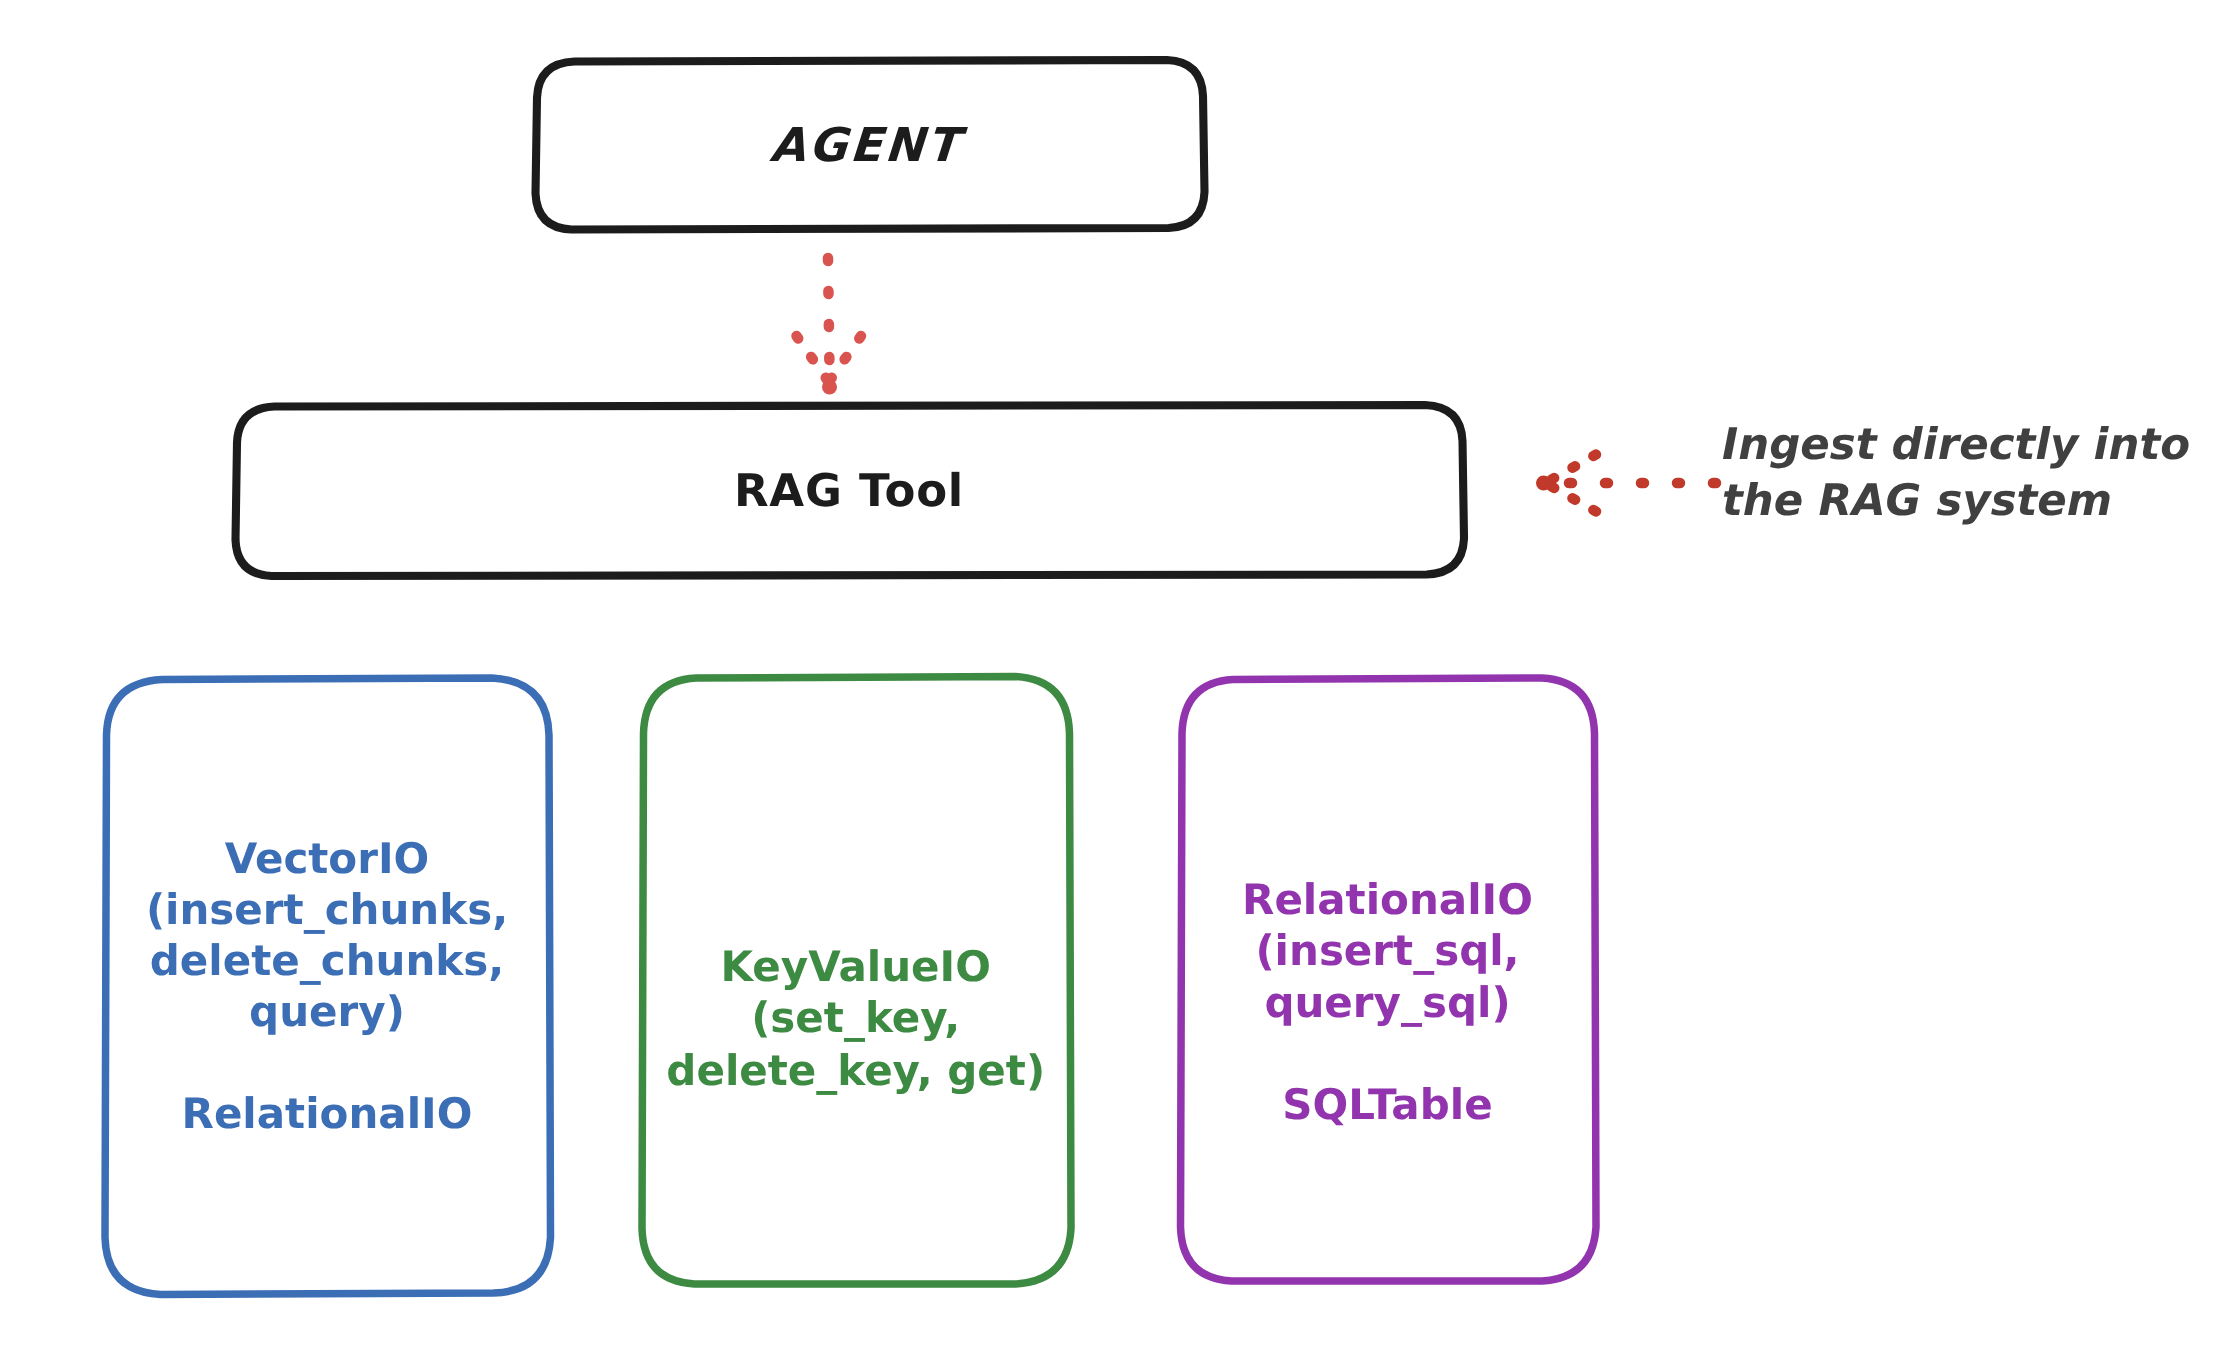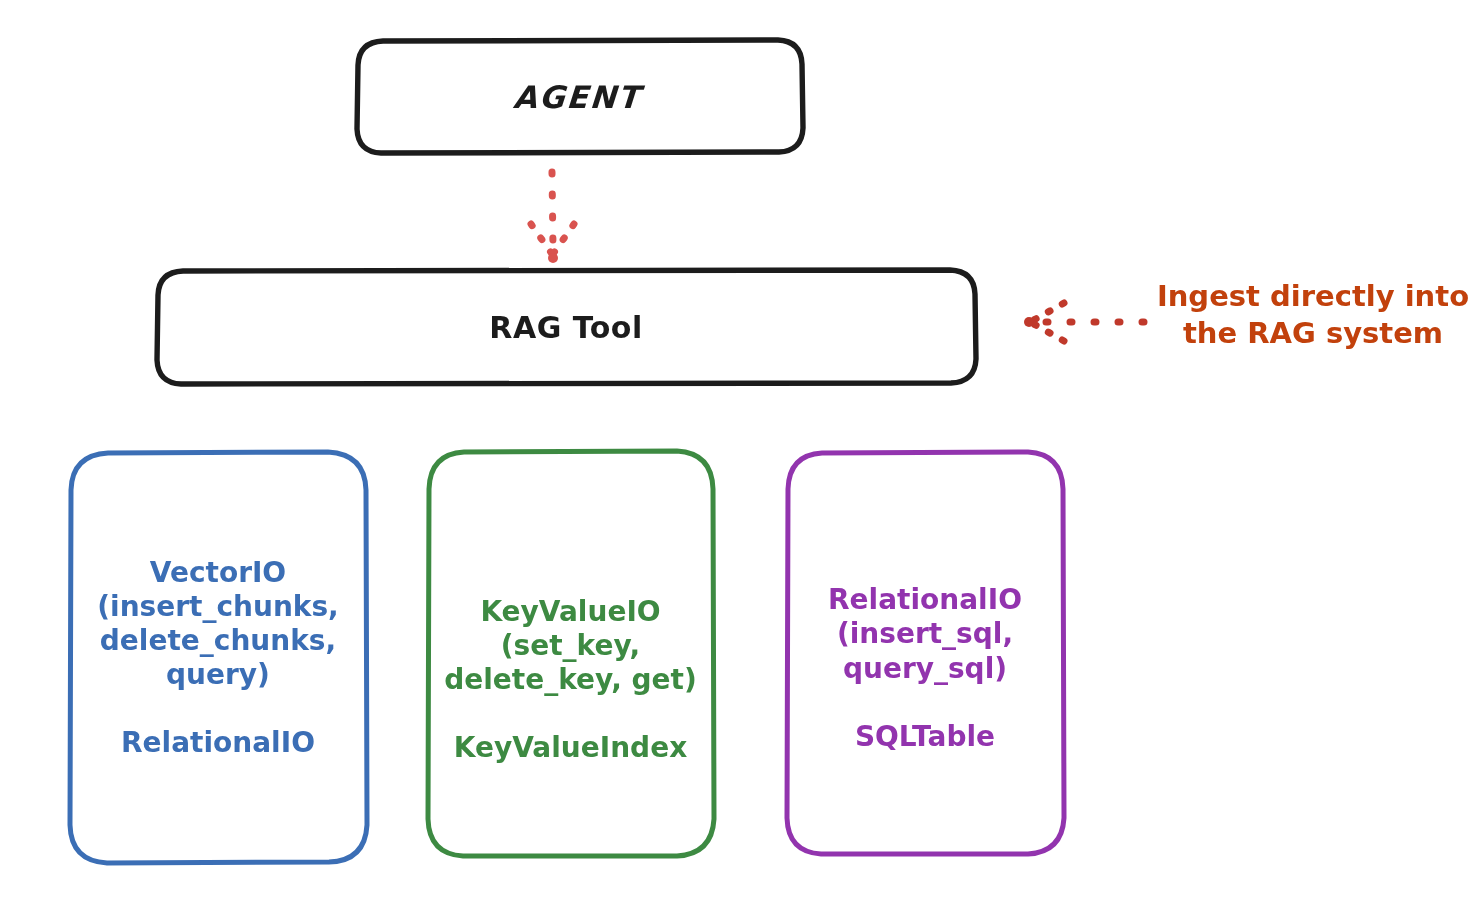--- a/index.html
+++ b/index.html
@@ -87,26 +87,26 @@
   #keyvalue-node .api-label, #keyvalue-node .index-label { color: #3d8a42; }
   #relational-node .api-label, #relational-node .index-label { color: #9234ae; }
 
   
   #ingest-annotation {
     position: absolute;
     left: 1148px;
     top: 278px;
     width: 330px;
     z-index: 3;
-    color: #c2410c;
+    color: #404040;
     font-size: 29px;
     line-height: 1.28;
     font-weight: 600;
-    text-align: center;
     white-space: pre-line;
+    font-style: italic;
   }
 </style>
 </head>
 <body>
 
 <svg id="canvas" viewBox="0 0 1484 910" xmlns="http://www.w3.org/2000/svg">
 
   <path d="M 383 41 L 778 40 Q 801 41 802 64 L 803 128 Q 802 151 779 152 L 381 153 Q 358 152 357 129 L 358 65 Q 359 42 383 41 Z" fill="#ffffff" stroke="#1c1c1c" stroke-width="5.4" stroke-linecap="round" stroke-linejoin="round"></path>
 
   <path d="M 183 271 L 950 270 Q 974 271 975 294 L 976 359 Q 975 382 951 383 L 181 384 Q 158 383 157 360 L 158 295 Q 159 272 183 271 Z" fill="#ffffff" stroke="#1c1c1c" stroke-width="5.4" stroke-linecap="round" stroke-linejoin="round"></path>
@@ -145,21 +145,20 @@
 (insert_chunks,
 delete_chunks,
 query)</span>
   <span class="index-label">RelationalIO</span>
 </div>
 
 <div class="node provider" id="keyvalue-node">
   <span class="api-label">KeyValueIO
 (set_key,
 delete_key, get)</span>
-  <span class="index-label">KeyValueIndex</span>
 </div>
 
 <div class="node provider" id="relational-node">
   <span class="api-label">RelationalIO
 (insert_sql,
 query_sql)</span>
   <span class="index-label">SQLTable</span>
 </div>
 
 <div id="ingest-annotation">Ingest directly into

